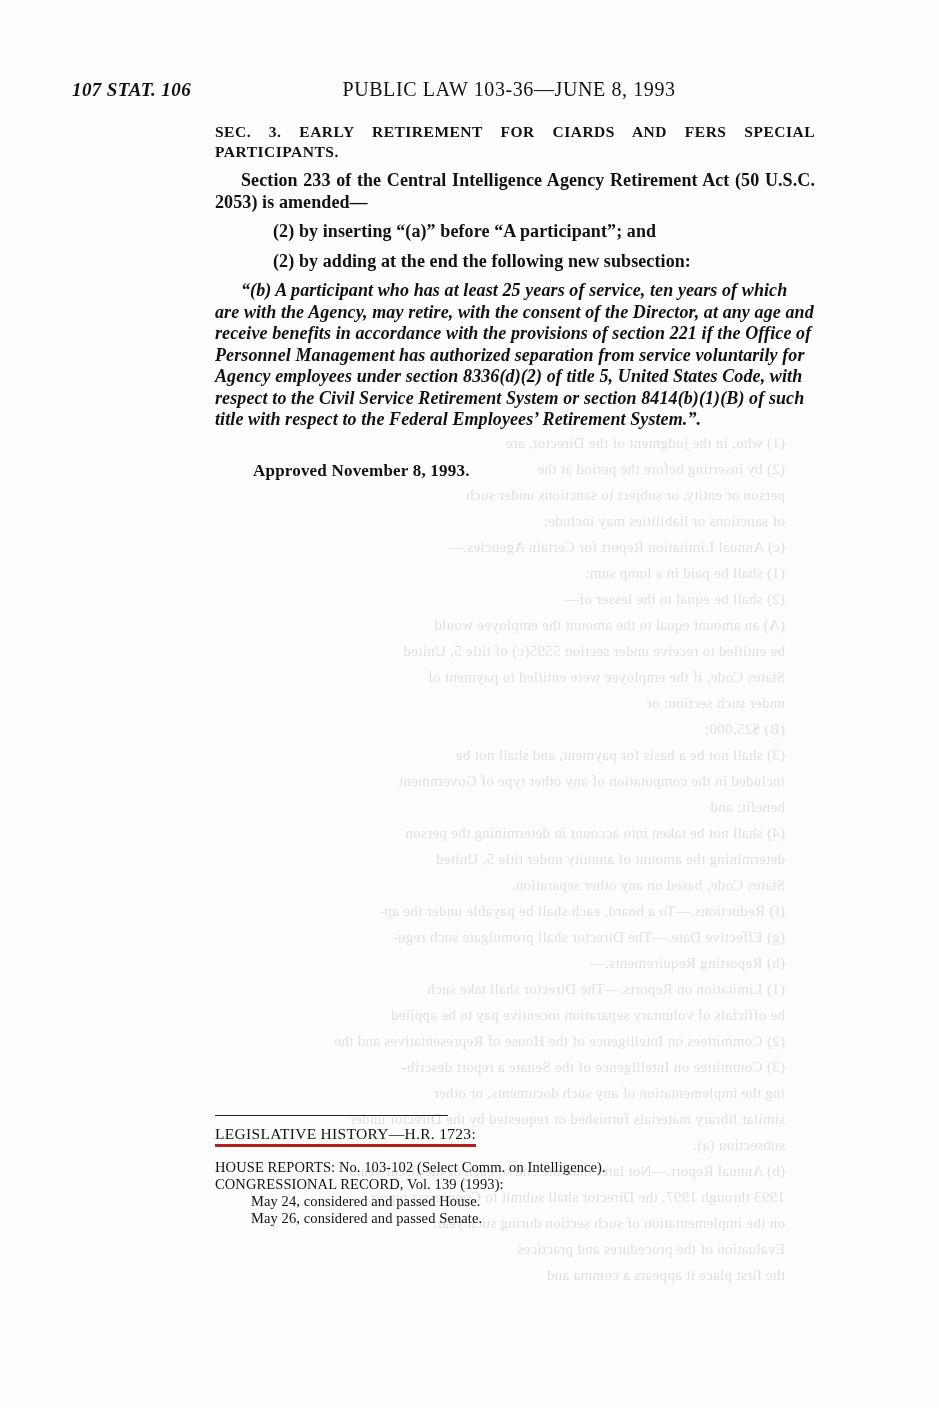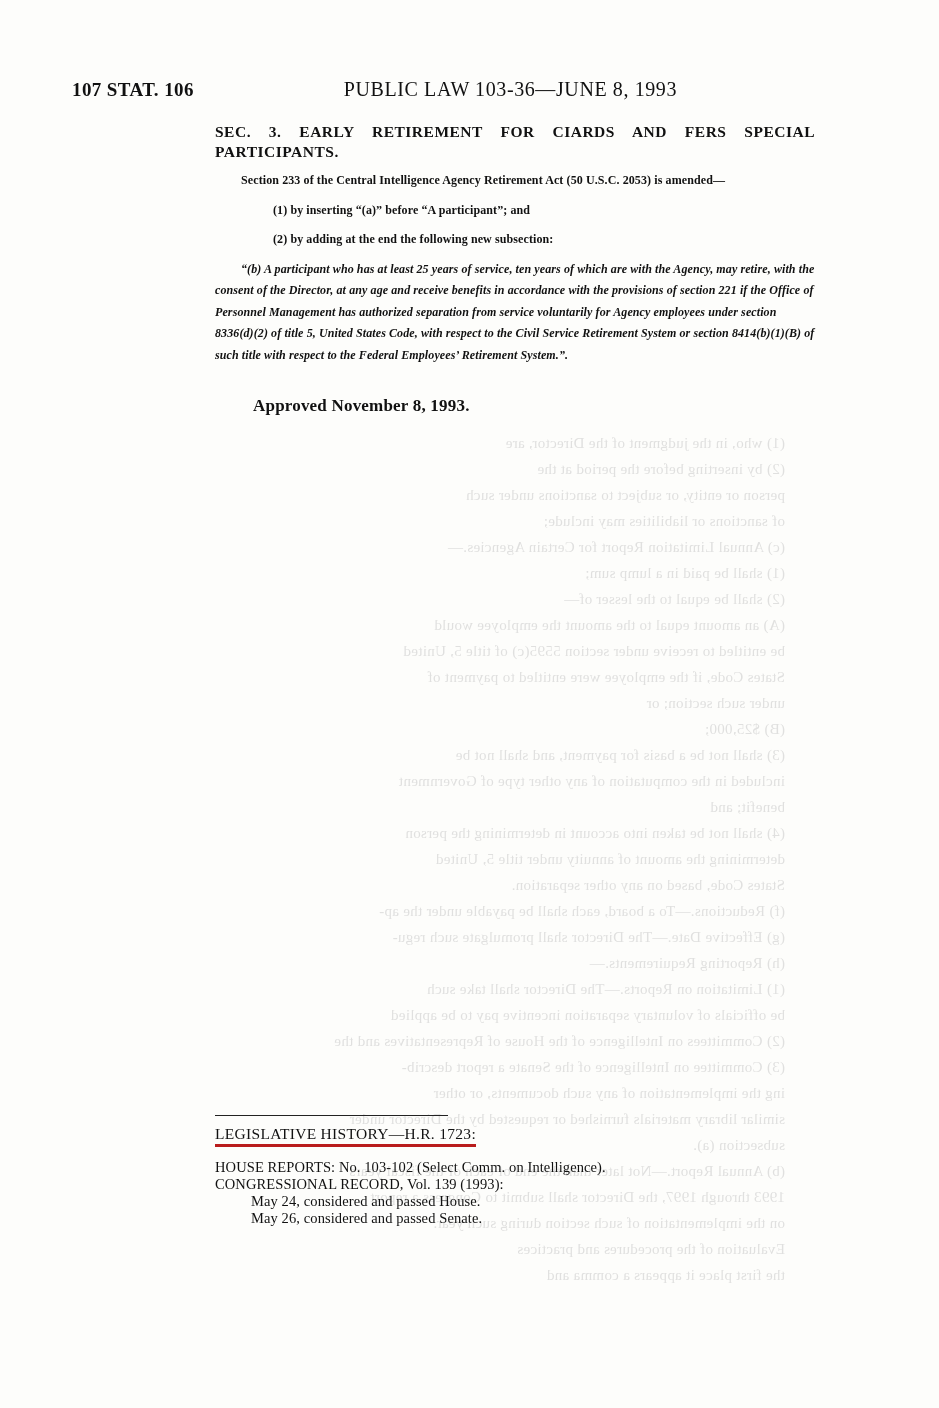--- a/index.html
+++ b/index.html
@@ -42,20 +42,21 @@
     left: 72px;
     right: 72px;
     display: flex;
     align-items: baseline;
   }
   .stat-no {
     font-size: 19px;
     font-weight: bold;
     letter-spacing: 0.4px;
     white-space: nowrap;
+    font-style: italic;
   }
   .header-title {
     flex: 1;
     text-align: center;
     font-size: 20px;
     letter-spacing: 0.6px;
     padding-right: 40px;
     white-space: nowrap;
   }
 
@@ -75,21 +76,21 @@
     text-align-last: justify;
     margin-bottom: 2px;
   }
   .sec-head .line2 {
     display: block;
     text-align: left;
     text-align-last: left;
   }
 
   p.body {
-    font-size: 12px;
+    font-size: 18px;
     line-height: 21.5px;
     text-align: justify;
     margin: 8px 0 0 0;
     letter-spacing: 0.1px;
     font-weight: bold;
   }
   p.body.first {
     text-indent: 26px;
   }
   p.indent {
@@ -193,21 +194,21 @@
 
   <div class="content">
 
     <div class="sec-head">
       <span>SEC. 3. EARLY RETIREMENT FOR CIARDS AND FERS SPECIAL</span>
       <span class="line2">PARTICIPANTS.</span>
     </div>
 
     <p class="body first">Section 233 of the Central Intelligence Agency Retirement Act (50 U.S.C. 2053) is amended—</p>
 
-    <p class="body indent">(1) by inserting “(a)” before “A participant”; and</p>
+    <p class="body indent">(2) by inserting “(a)” before “A participant”; and</p>
 
     <p class="body indent">(2) by adding at the end the following new subsection:</p>
 
     <p class="body quote last-ragged">“(b) A participant who has at least 25 years of service, ten years of which are with the Agency, may retire, with the consent of the Director, at any age and receive benefits in accordance with the provisions of section 221 if the Office of Personnel Management has authorized separation from service voluntarily for Agency employees under section 8336(d)(2) of title 5, United States Code, with respect to the Civil Service Retirement System or section 8414(b)(1)(B) of such title with respect to the Federal Employees’ Retirement System.”.</p>
 
     <div class="approved">Approved November 8, 1993.</div>
   </div>
 
   <div class="legis">
     <div class="rule"></div>

